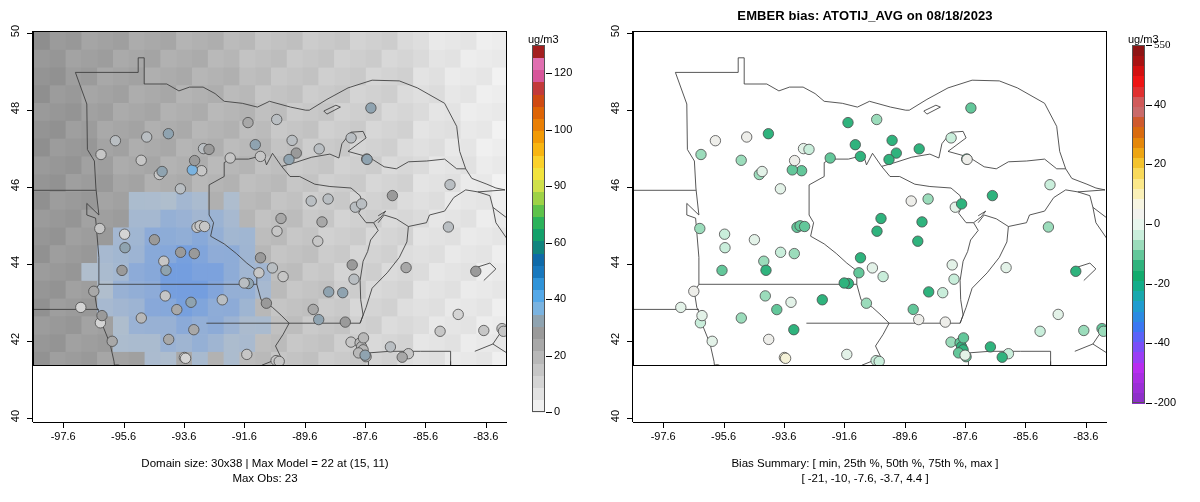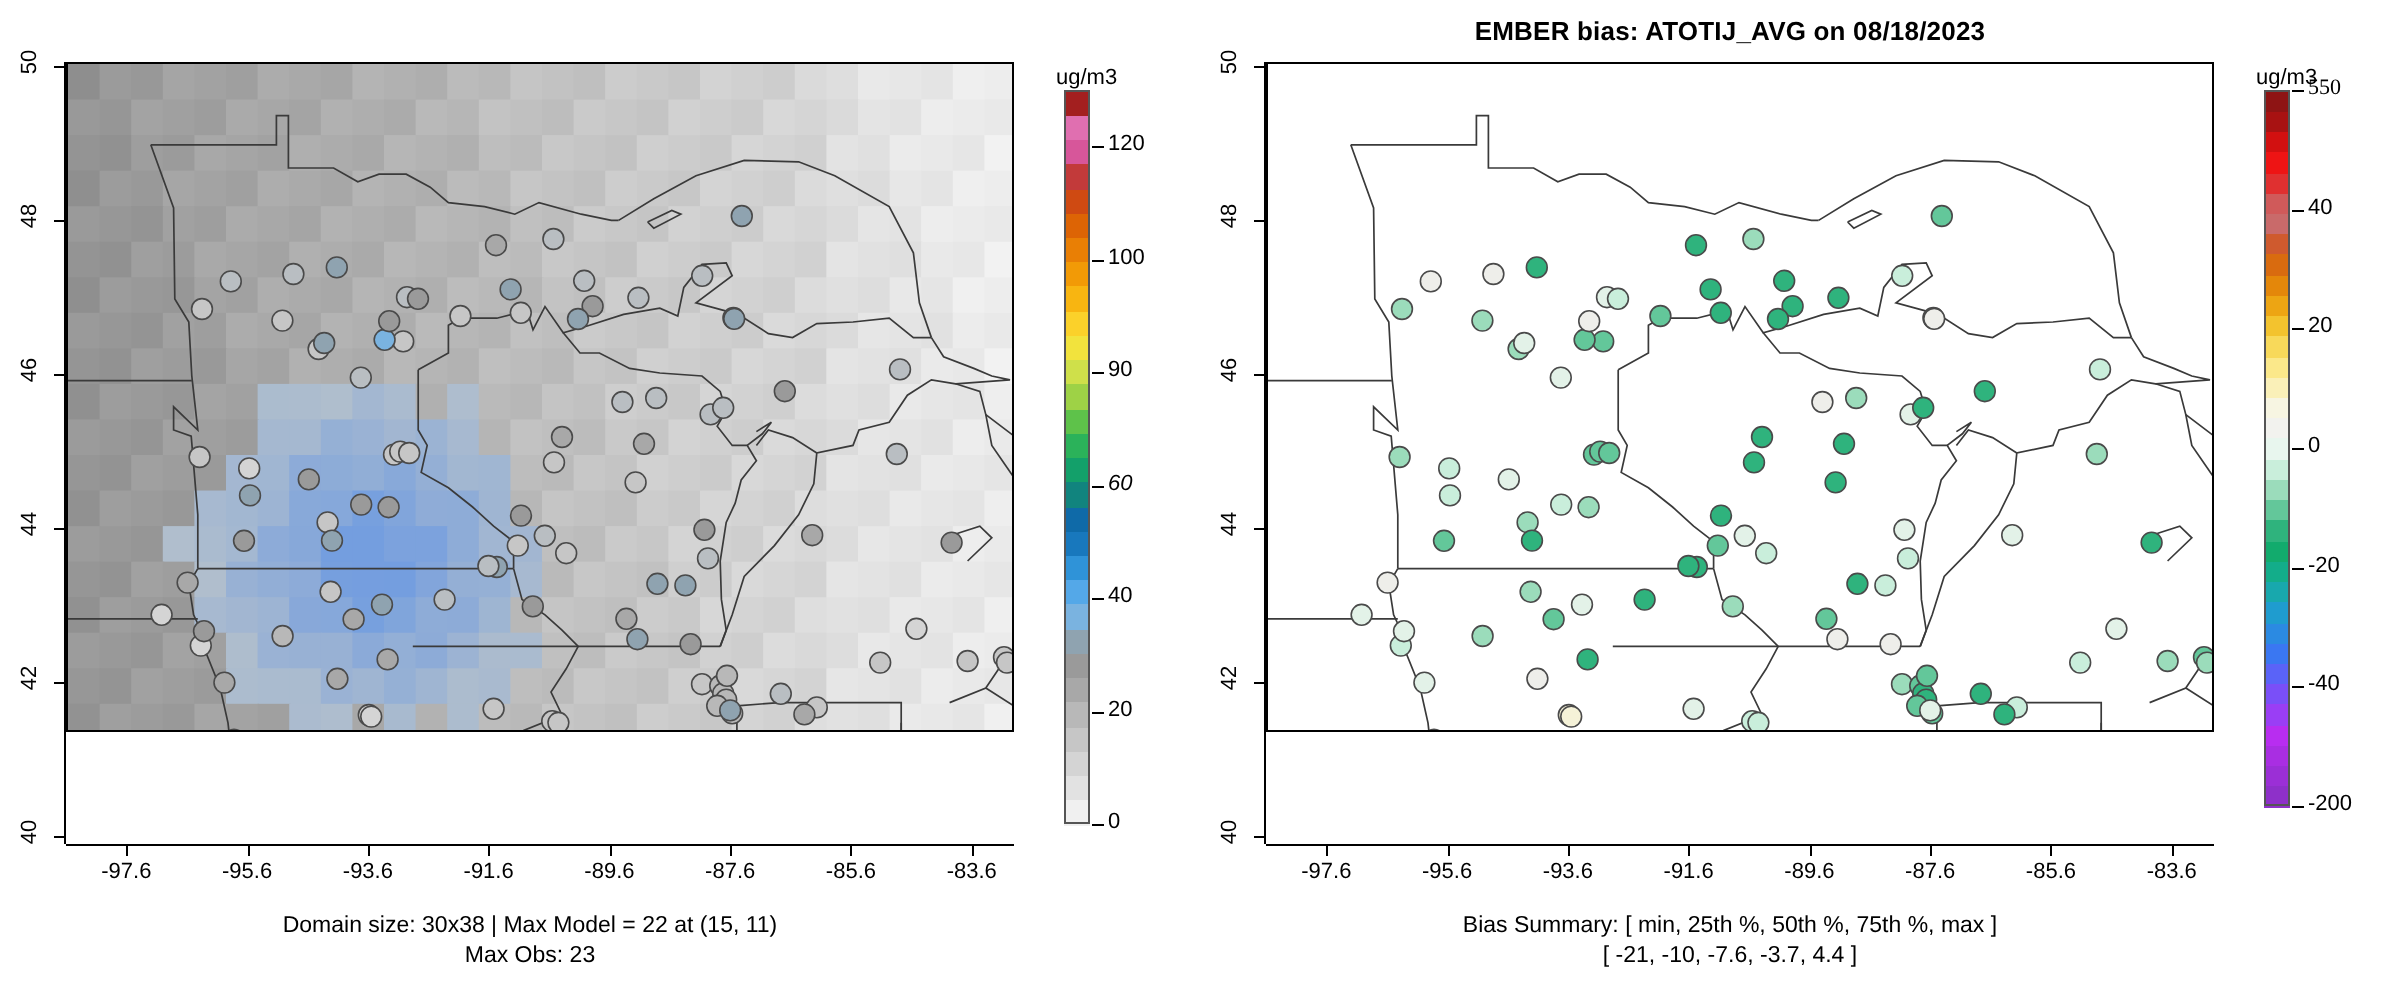--- a/index.html
+++ b/index.html
@@ -918,21 +918,21 @@
       <div class="cbar" style="left: 532px; top: 57.2333px; height: 12.8333px; background: rgb(224, 111, 176);"></div>
       <div class="cbar" style="left: 532px; top: 45px; height: 12.8333px; background: rgb(163, 31, 31);"></div>
       <div style="position: absolute; left: 532px; top: 45px; width: 13px; height: 367px; border: 0.5px solid rgb(85, 85, 85); box-sizing: border-box;"></div>
       <div class="cbtick" style="left: 546px; top: 412px;"></div>
       <div class="cbtlab" style="left: 554px; top: 405px;">0</div>
       <div class="cbtick" style="left: 546px; top: 355.538px;"></div>
       <div class="cbtlab" style="left: 554px; top: 348.538px;">20</div>
       <div class="cbtick" style="left: 546px; top: 299.077px;"></div>
       <div class="cbtlab" style="left: 554px; top: 292.077px;">40</div>
       <div class="cbtick" style="left: 546px; top: 242.615px;"></div>
-      <div class="cbtlab" style="left: 554px; top: 235.615px; font-style: italic;">60</div>
+      <div class="cbtlab" style="left: 554px; top: 235.615px;">60</div>
       <div class="cbtick" style="left: 546px; top: 186.154px;"></div>
       <div class="cbtlab" style="left: 554px; top: 179.154px;">90</div>
       <div class="cbtick" style="left: 546px; top: 129.692px;"></div>
       <div class="cbtlab" style="left: 554px; top: 122.692px;">100</div>
       <div class="cbtick" style="left: 546px; top: 73.2308px;"></div>
       <div class="cbtlab" style="left: 554px; top: 66.2308px;">120</div>
     </div>
 </div>
 
 <div class="panel right">

